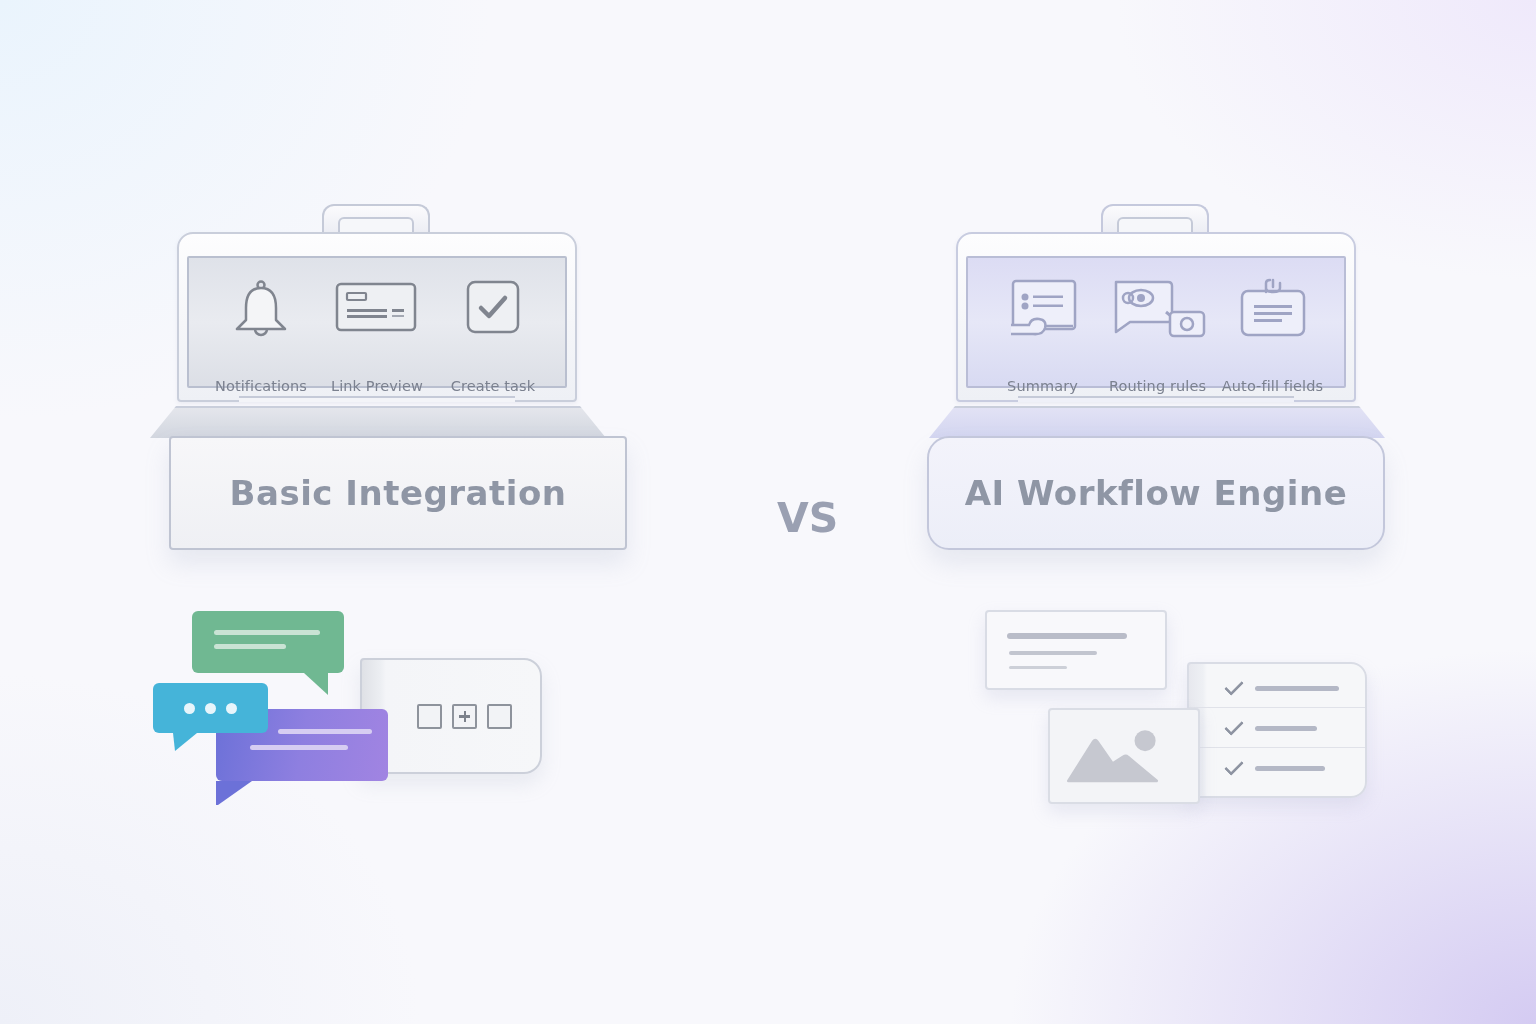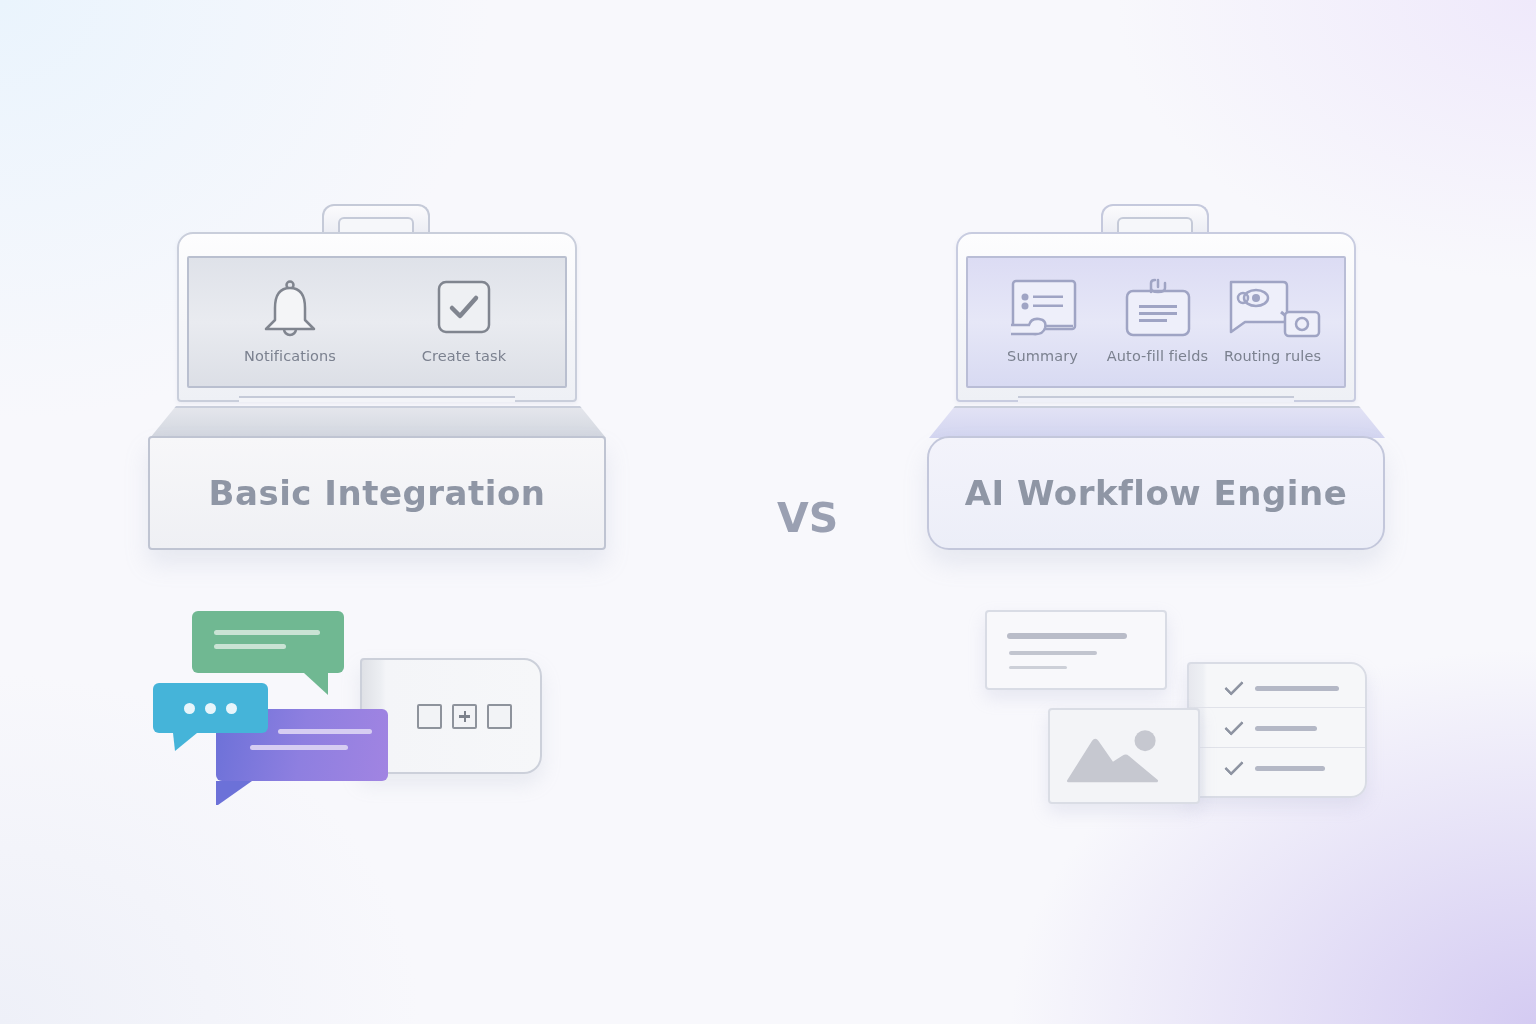--- a/index.html
+++ b/index.html
@@ -55,20 +55,21 @@
     .box.ai .lid-inner { background: linear-gradient(#dcdcf4, #e6e7f7 50%, #d8daf2); }
     .lid-ledge {
       position: absolute;
       left: 60px; right: 60px; bottom: -2px; height: 6px;
       border-top: 2px solid #c5cad8;
       background: #f3f4f8;
     }
     .feature {
       display: flex; flex-direction: column; align-items: center;
       width: 120px;
+      gap: 30px;
     }
     .feature svg { width: 72px; height: 60px; }
     .feature-label {
       margin-top: 10px;
       font-size: 14.5px;
       color: #7b818f;
       white-space: nowrap;
       letter-spacing: 0.1px;
     }
 
@@ -81,21 +82,21 @@
     .box.basic .tray { background: linear-gradient(#e4e6ec, #d2d6df); }
     .box.ai .tray { background: linear-gradient(#e2e2f5, #d3d5f0); }
 
     .base {
       position: absolute;
       border: 2px solid #bfc4d2;
       border-radius: 4px;
       display: flex; align-items: center; justify-content: center;
       box-shadow: 0 14px 24px rgba(150,160,190,0.18);
     }
-    .box.basic .base { background: linear-gradient(#f7f7f9, #eff0f4); }
+    .box.basic .base { background: linear-gradient(#f7f7f9, #eff0f4); margin-left: 21px; }
     .box.ai .base { background: linear-gradient(#f3f3fb, #eceef8); }
     .base-title {
       font-size: 34px;
       color: #8f96a5;
       font-weight: bold;
       letter-spacing: 0.5px;
       font-family: "DejaVu Sans", sans-serif;
     }
 
     .vs {
@@ -203,20 +204,31 @@
     <div class="lid-inner">
       <div class="feature">
         <svg viewBox="0 0 72 60">
           <circle cx="36" cy="7" r="3.5" fill="none" stroke="#80858f" stroke-width="2.5"></circle>
           <path d="M36 10 C24 10 21 20 21 30 L21 42 L12 51 L60 51 L51 42 L51 30 C51 20 48 10 36 10 Z" fill="#f4f5f7" stroke="#80858f" stroke-width="2.5" stroke-linejoin="round"></path>
           <path d="M30 51 A6 6 0 0 0 42 51" fill="none" stroke="#80858f" stroke-width="2.5"></path>
         </svg>
         <span class="feature-label">Notifications</span>
       </div>
       <div class="feature">
+        <svg viewBox="0 0 86 60" style="width:86px">
+          <rect x="3" y="6" width="78" height="46" rx="4" fill="#eef0f3" stroke="#80858f" stroke-width="2.5"></rect>
+          <rect x="13" y="15" width="19" height="7" rx="1" fill="none" stroke="#80858f" stroke-width="2.2"></rect>
+          <rect x="13" y="31" width="40" height="3" fill="#80858f"></rect>
+          <rect x="13" y="37" width="40" height="3" fill="#80858f"></rect>
+          <rect x="58" y="31" width="12" height="3" fill="#80858f"></rect>
+          <rect x="58" y="37" width="12" height="2" fill="#a4a9b3"></rect>
+        </svg>
+        <span class="feature-label">Link Preview</span>
+      </div>
+      <div class="feature">
         <svg viewBox="0 0 72 60">
           <rect x="11" y="4" width="50" height="50" rx="7" fill="#eef0f3" stroke="#80858f" stroke-width="2.5"></rect>
           <path d="M24 30 L32 38 L48 20" fill="none" stroke="#80858f" stroke-width="4.5" stroke-linecap="round" stroke-linejoin="round"></path>
         </svg>
         <span class="feature-label">Create task</span>
       </div>
     </div>
     <div class="lid-ledge"></div>
   </div>
   <div class="tray" style="left:150px; top:406px; width:456px;"></div>
@@ -237,41 +249,41 @@
           <circle cx="18" cy="19" r="3.5" fill="#9fa4c4"></circle>
           <circle cx="18" cy="28" r="3.5" fill="#9fa4c4"></circle>
           <rect x="26" y="17.5" width="30" height="2.5" fill="#9fa4c4"></rect>
           <rect x="26" y="26.5" width="30" height="2.5" fill="#9fa4c4"></rect>
           <path d="M4 47 L22 47 Q24 40 32 41 Q40 42 38 50 Q36 57 26 56 L4 56" fill="#eeeffa" stroke="#9fa4c4" stroke-width="2.5"></path>
           <path d="M38 48 L66 48" stroke="#9fa4c4" stroke-width="2.5"></path>
         </svg>
         <span class="feature-label">Summary</span>
       </div>
       <div class="feature">
-        <svg viewBox="0 0 72 60">
-          <rect x="5" y="13" width="62" height="44" rx="6" fill="#eeeffa" stroke="#9fa4c4" stroke-width="2.5"></rect>
-          <path d="M29 14 L29 5 Q29 2 33 2 M36 2 L36 9 M29 10 Q29 14 36 14 Q43 14 43 10 L43 5" fill="none" stroke="#9fa4c4" stroke-width="2.5" stroke-linecap="round"></path>
-          <rect x="17" y="27" width="38" height="3" fill="#9fa4c4"></rect>
-          <rect x="17" y="34" width="38" height="3" fill="#9fa4c4"></rect>
-          <rect x="17" y="41" width="28" height="3" fill="#9fa4c4"></rect>
-        </svg>
-        <span class="feature-label">Auto-fill fields</span>
-      </div>
-      <div class="feature">
         <svg viewBox="0 0 100 60" style="width:100px">
           <path d="M8 4 L60 4 Q64 4 64 8 L64 40 Q64 44 60 44 L22 44 L8 54 Z" fill="#eeeffa" stroke="#9fa4c4" stroke-width="2.5" stroke-linejoin="round"></path>
           <circle cx="20" cy="20" r="5" fill="none" stroke="#9fa4c4" stroke-width="2.5"></circle>
           <ellipse cx="33" cy="20" rx="12" ry="8" fill="none" stroke="#9fa4c4" stroke-width="2.5"></ellipse>
           <circle cx="33" cy="20" r="4" fill="#9fa4c4"></circle>
           <path d="M58 34 L68 42" stroke="#9fa4c4" stroke-width="3"></path>
           <rect x="62" y="34" width="34" height="24" rx="4" fill="#eeeffa" stroke="#9fa4c4" stroke-width="2.5"></rect>
           <circle cx="79" cy="46" r="6" fill="none" stroke="#9fa4c4" stroke-width="2.5"></circle>
         </svg>
         <span class="feature-label">Routing rules</span>
       </div>
+      <div class="feature">
+        <svg viewBox="0 0 72 60">
+          <rect x="5" y="13" width="62" height="44" rx="6" fill="#eeeffa" stroke="#9fa4c4" stroke-width="2.5"></rect>
+          <path d="M29 14 L29 5 Q29 2 33 2 M36 2 L36 9 M29 10 Q29 14 36 14 Q43 14 43 10 L43 5" fill="none" stroke="#9fa4c4" stroke-width="2.5" stroke-linecap="round"></path>
+          <rect x="17" y="27" width="38" height="3" fill="#9fa4c4"></rect>
+          <rect x="17" y="34" width="38" height="3" fill="#9fa4c4"></rect>
+          <rect x="17" y="41" width="28" height="3" fill="#9fa4c4"></rect>
+        </svg>
+        <span class="feature-label">Auto-fill fields</span>
+      </div>
     </div>
     <div class="lid-ledge" style="background:#eff0f8;"></div>
   </div>
   <div class="tray" style="left:929px; top:406px; width:456px;"></div>
   <div class="base" style="left:927px; top:436px; width:458px; height:114px; border-color:#c3c7db;border-radius:22px;">
     <span class="base-title">AI Workflow Engine</span>
   </div>
 </div>
 
 <div>

